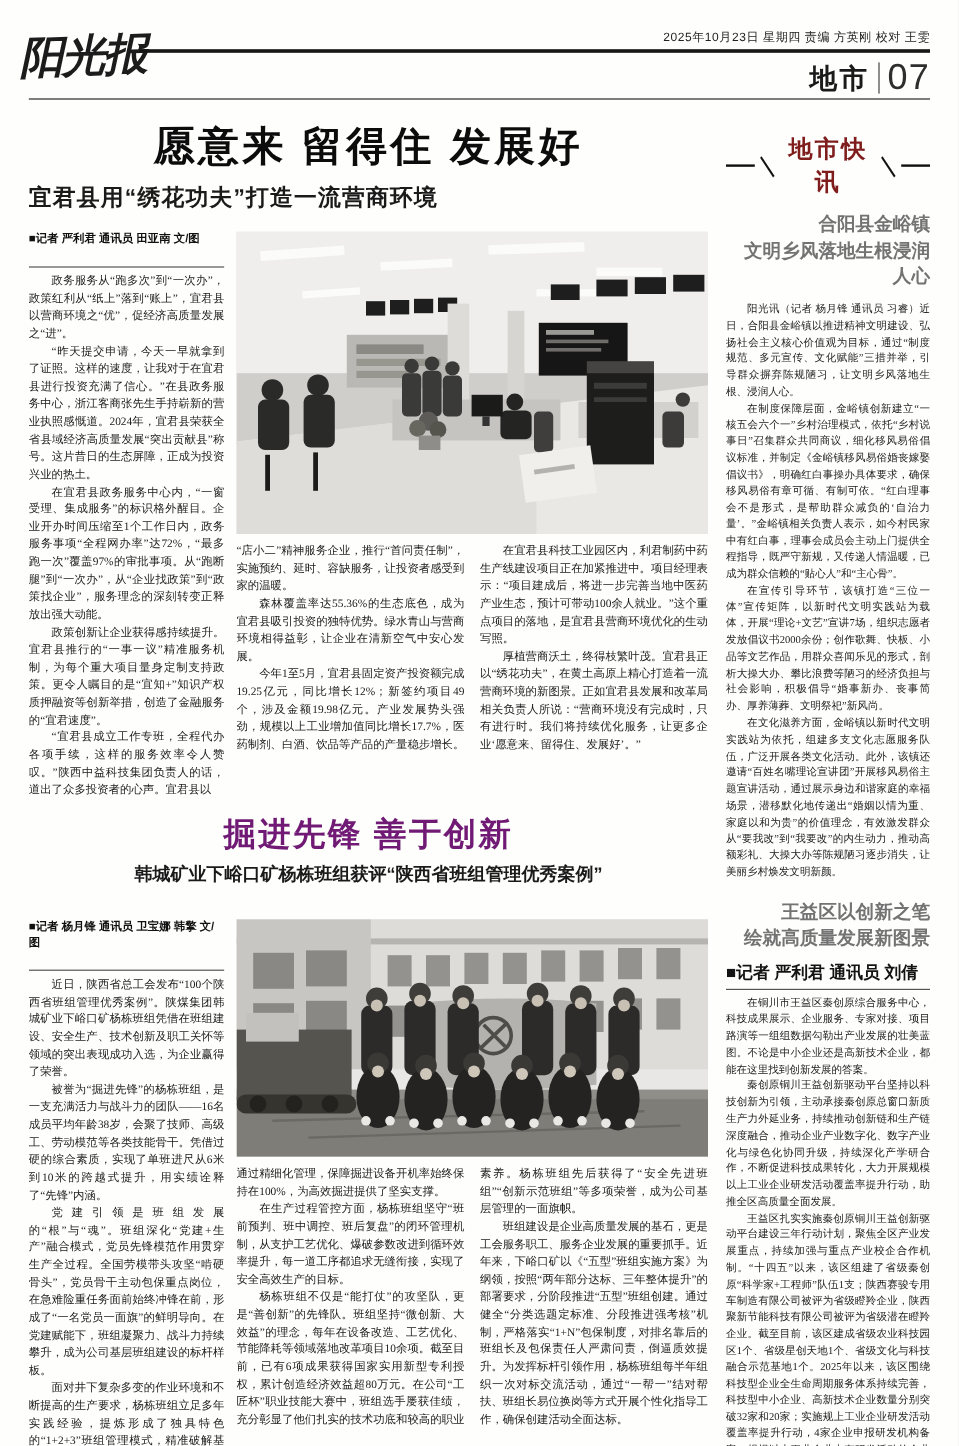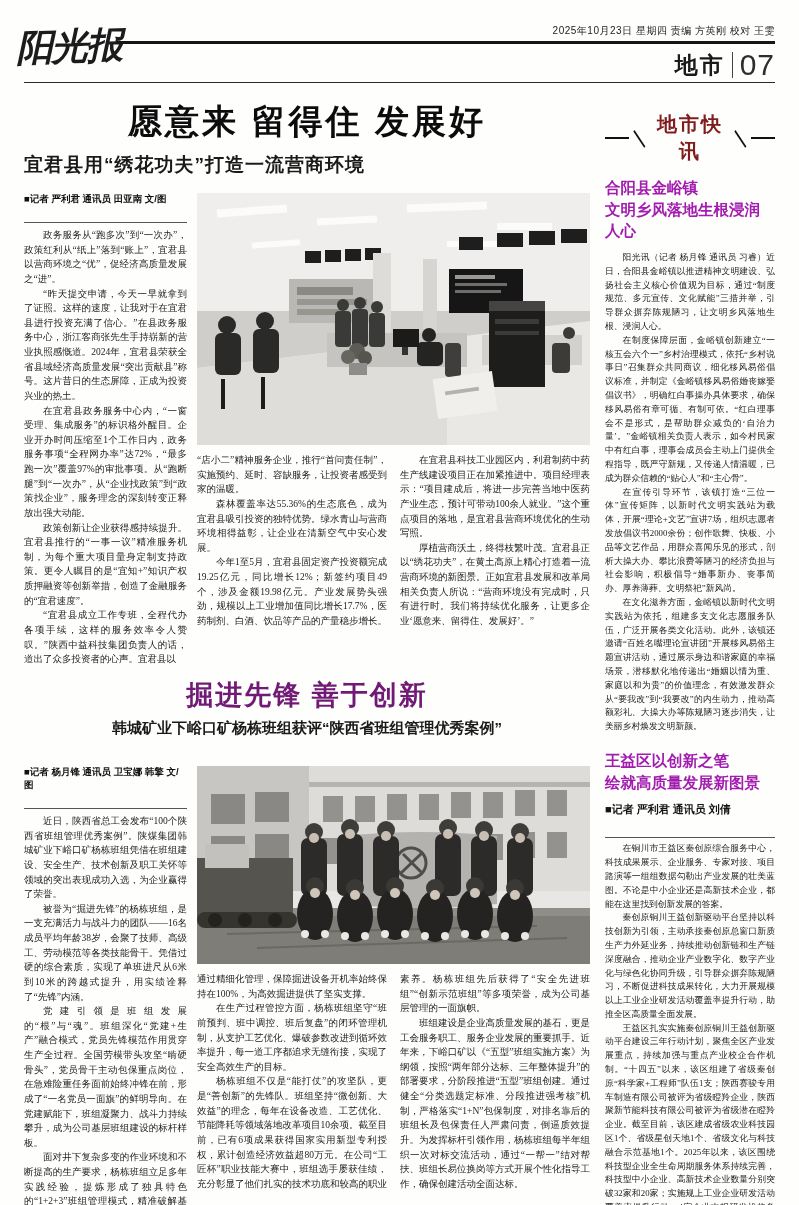--- a/index.html
+++ b/index.html
@@ -50,24 +50,24 @@
             padding-bottom:16px; margin-bottom:5px; font-family:"Liberation Sans", sans-serif; }
   .main-col p { font-size:9.5px; line-height:1.54; text-align:justify; text-indent:2em; color:#1b1b1b; }
   p.cont { text-indent:0; }
 
   
   .sb-header { display:flex; align-items:center; margin:24px 0 6px; gap:3px; }
   .sb-header .hline { flex:0 0 24px; height:2px; background:#111; }
   .sb-header .slash { font-size:15px; font-weight:700; color:#111; transform:scaleY(1.3); }
   .sb-header .sb-h-label { flex:1; text-align:center; font-size:20px; font-weight:900;
             font-family:"Liberation Sans", sans-serif; letter-spacing:2px; color:#7f1d1d; }
-  .sb-title { text-align:left; font-family:"Liberation Sans", sans-serif; font-weight:800;
-              font-size:15.5px; line-height:1.4; color:#a21caf; margin:12px 0 9px; }
+  .sb-title { text-align:right; font-family:"Liberation Sans", sans-serif; font-weight:800;
+              font-size:15.5px; line-height:1.4; color:#737373; margin:12px 0 9px; }
   .sidebar p { font-size:8.8px; line-height:1.57; text-align:justify; text-indent:2em; color:#1b1b1b; }
-  .sb-byline { font-size:11px; font-weight:700; border-bottom:1px solid #555; padding-bottom:20px;
+  .sb-byline { font-size:14px; font-weight:700; border-bottom:1px solid #555; padding-bottom:4px;
                margin-bottom:4px; font-family:"Liberation Sans", sans-serif; }
   .sb-news2 { margin-top:16px; }
 </style>
 </head>
 <body>
 
 <div class="page">
 
   <header class="masthead">
     <div class="logo">阳光报</div>
@@ -358,20 +358,20 @@
         <p>在文化滋养方面，金峪镇以新时代文明实践站为依托，组建多支文化志愿服务队伍，广泛开展各类文化活动。此外，该镇还邀请“百姓名嘴理论宣讲团”开展移风易俗主题宣讲活动，通过展示身边和谐家庭的幸福场景，潜移默化地传递出“婚姻以情为重、家庭以和为贵”的价值理念，有效激发群众从“要我改”到“我要改”的内生动力，推动高额彩礼、大操大办等陈规陋习逐步消失，让美丽乡村焕发文明新颜。</p>
       </article>
 
       <article class="sb-news2">
         <h3 class="sb-title">
           <span>王益区以创新之笔</span><br>
           <span>绘就高质量发展新图景</span>
         </h3>
         <div class="sb-byline">■记者 严利君 通讯员 刘倩</div>
         <p>在铜川市王益区秦创原综合服务中心，科技成果展示、企业服务、专家对接、项目路演等一组组数据勾勒出产业发展的壮美蓝图。不论是中小企业还是高新技术企业，都能在这里找到创新发展的答案。</p>
-        <p>秦创原铜川王益创新驱动平台坚持以科技创新为引领，主动承接秦创原总窗口新质生产力外延业务，持续推动创新链和生产链深度融合，推动企业产业数字化、数字产业化与绿色化协同升级，引导群众摒弃陈规陋习，不断促进科技成果转化，大力开展规模以上工业企业研发活动覆盖率提升行动，助推全区高质量全面发展。</p>
+        <p>秦创原铜川王益创新驱动平台坚持以科技创新为引领，主动承接秦创原总窗口新质生产力外延业务，持续推动创新链和生产链深度融合，推动企业产业数字化、数字产业化与绿色化协同升级，持续深化产学研合作，不断促进科技成果转化，大力开展规模以上工业企业研发活动覆盖率提升行动，助推全区高质量全面发展。</p>
         <p>王益区扎实实施秦创原铜川王益创新驱动平台建设三年行动计划，聚焦全区产业发展重点，持续加强与重点产业校企合作机制。“十四五”以来，该区组建了省级秦创原“科学家+工程师”队伍1支；陕西赛骏专用车制造有限公司被评为省级瞪羚企业，陕西聚新节能科技有限公司被评为省级潜在瞪羚企业。截至目前，该区建成省级农业科技园区1个、省级星创天地1个、省级文化与科技融合示范基地1个。2025年以来，该区围绕科技型企业全生命周期服务体系持续完善，科技型中小企业、高新技术企业数量分别突破32家和20家；实施规上工业企业研发活动覆盖率提升行动，4家企业申报研发机构备案，规模以上工业企业中有研发活动的企业占比达34%。</p>
         <p>“创新链、产业链、资金链、人才链”同频共振的良好生态让王益区的创新活力竞相迸发，为该区高质量发展注入了强劲动能！</p>
       </article>
     </aside>
 
   </div>
 </div>
 
 </body></html>

